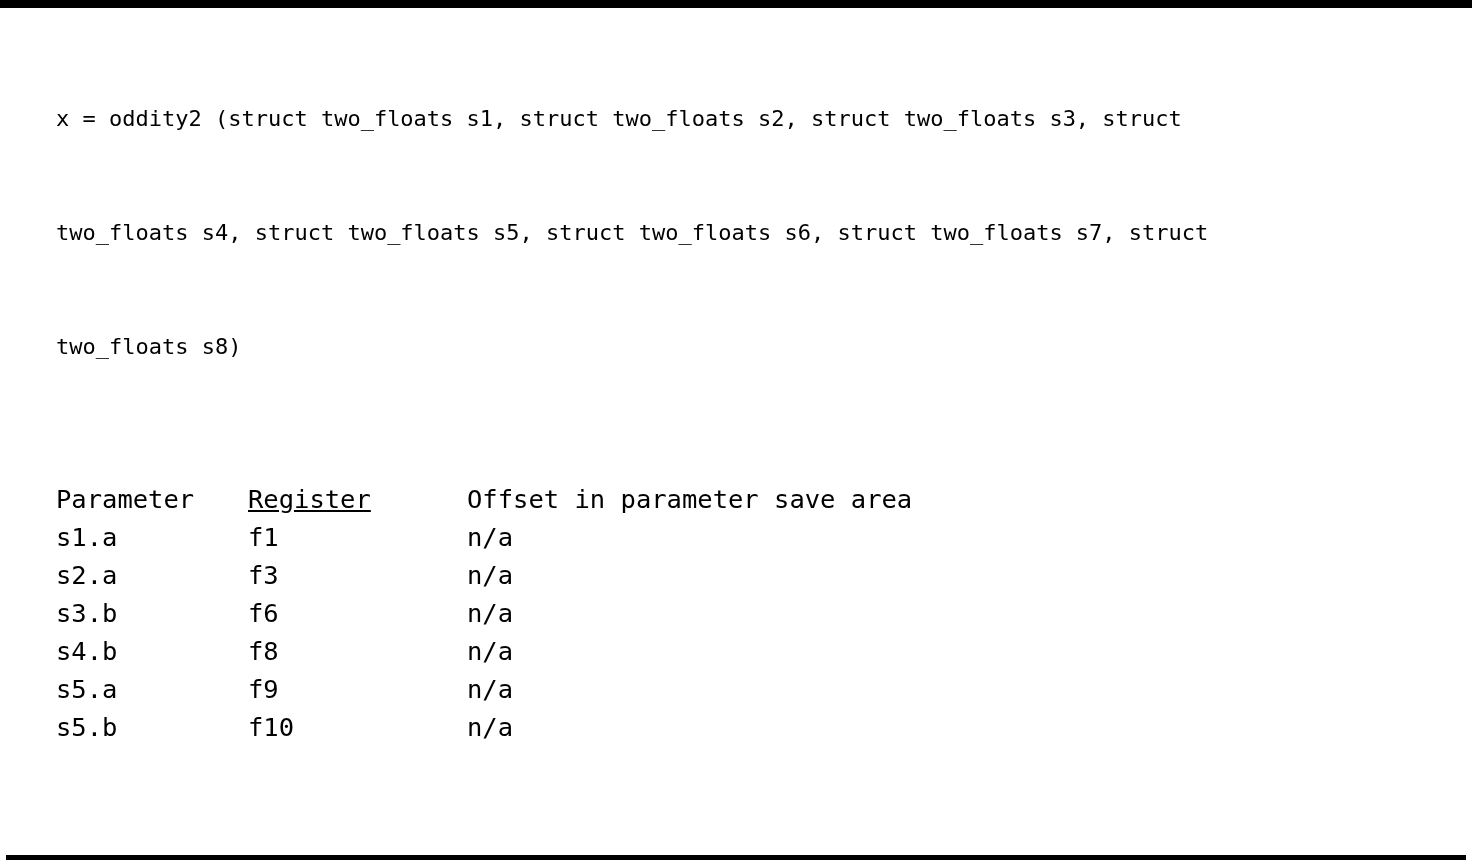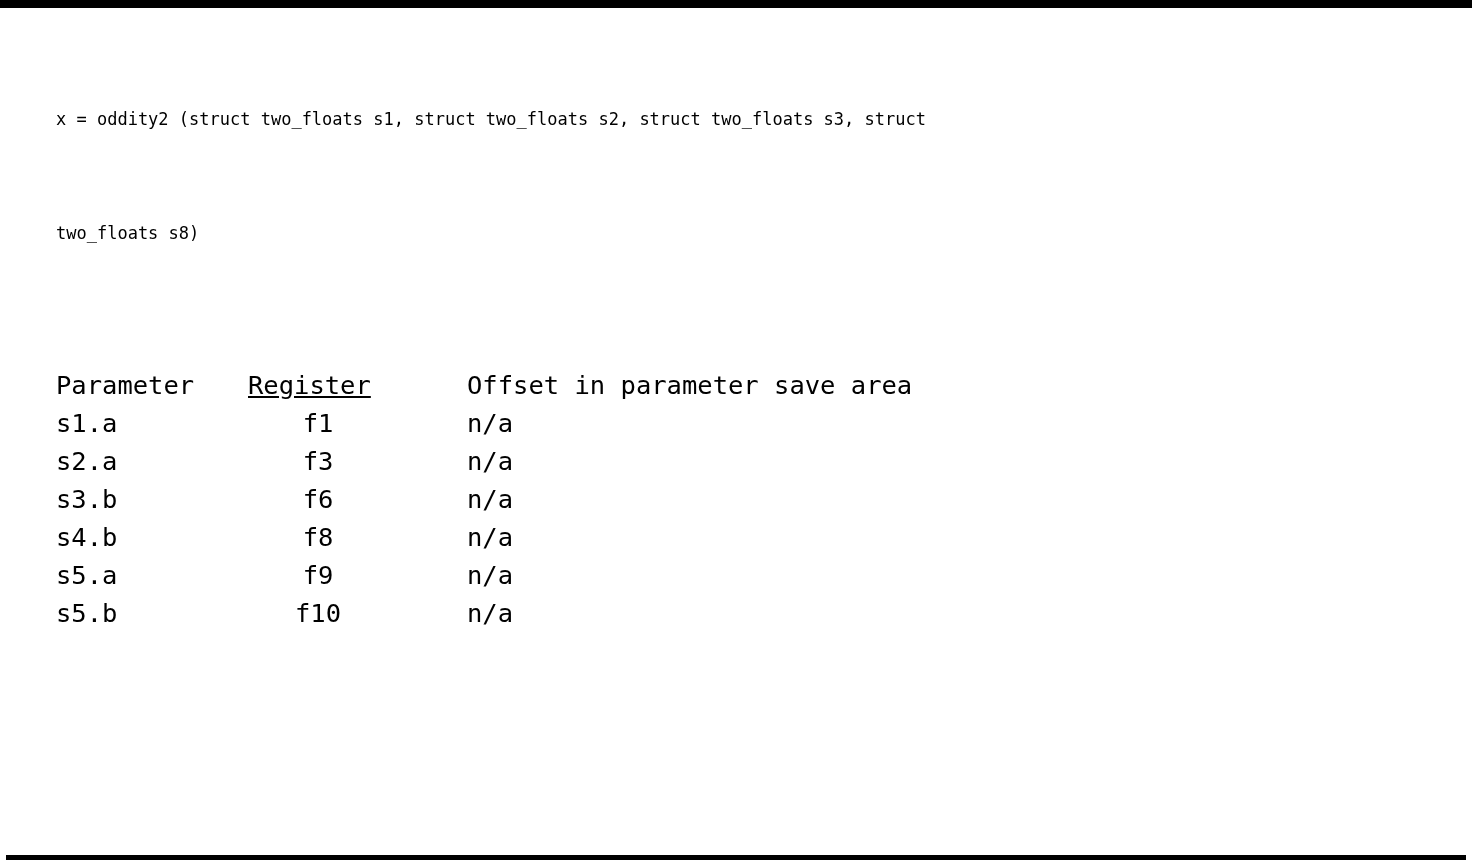--- a/index.html
+++ b/index.html
@@ -37,21 +37,21 @@
     height: 5px;
     background: #000000;
   }
   .content {
     position: absolute;
     left: 56px;
     top: 24px;
     width: 1380px;
   }
   .code-block {
-    font-size: 17px;
+    font-size: 22px;
     line-height: 38px;
     white-space: pre-wrap;
     letter-spacing: 0px;
     word-break: break-word;
   }
   .code-line {
     display: block;
     white-space: pre;
   }
   .spacer {
@@ -72,35 +72,36 @@
     white-space: pre;
     height: 38px;
   }
   .col-param { width: 192px; }
   .col-reg   { width: 219px; }
   .col-off   { width: 800px; }
 
   .reg-cell {
     display: block;
     width: 140px;
-    text-align: center;
+    text-align: left;
   }
   .hdr-reg { padding-left: 0px; text-decoration: underline; }
 </style>
 </head>
 <body>
 
 <div class="page">
 
   <div class="rule-top"></div>
 
   <div class="content">
 
     <div class="code-block">
       <span class="code-line">x = oddity2 (struct two_floats s1, struct two_floats s2, struct two_floats s3, struct</span>
+      <span class="code-line">two_floats s4, struct two_floats s5, struct two_floats s6, struct two_floats s7, struct</span>
       <span class="code-line">two_floats s8)</span>
     </div>
 
     <div class="spacer"></div>
 
     <table class="ptable">
       <thead>
         <tr>
           <th class="col-param">Parameter</th>
           <th class="col-reg hdr-reg">Register</th>

